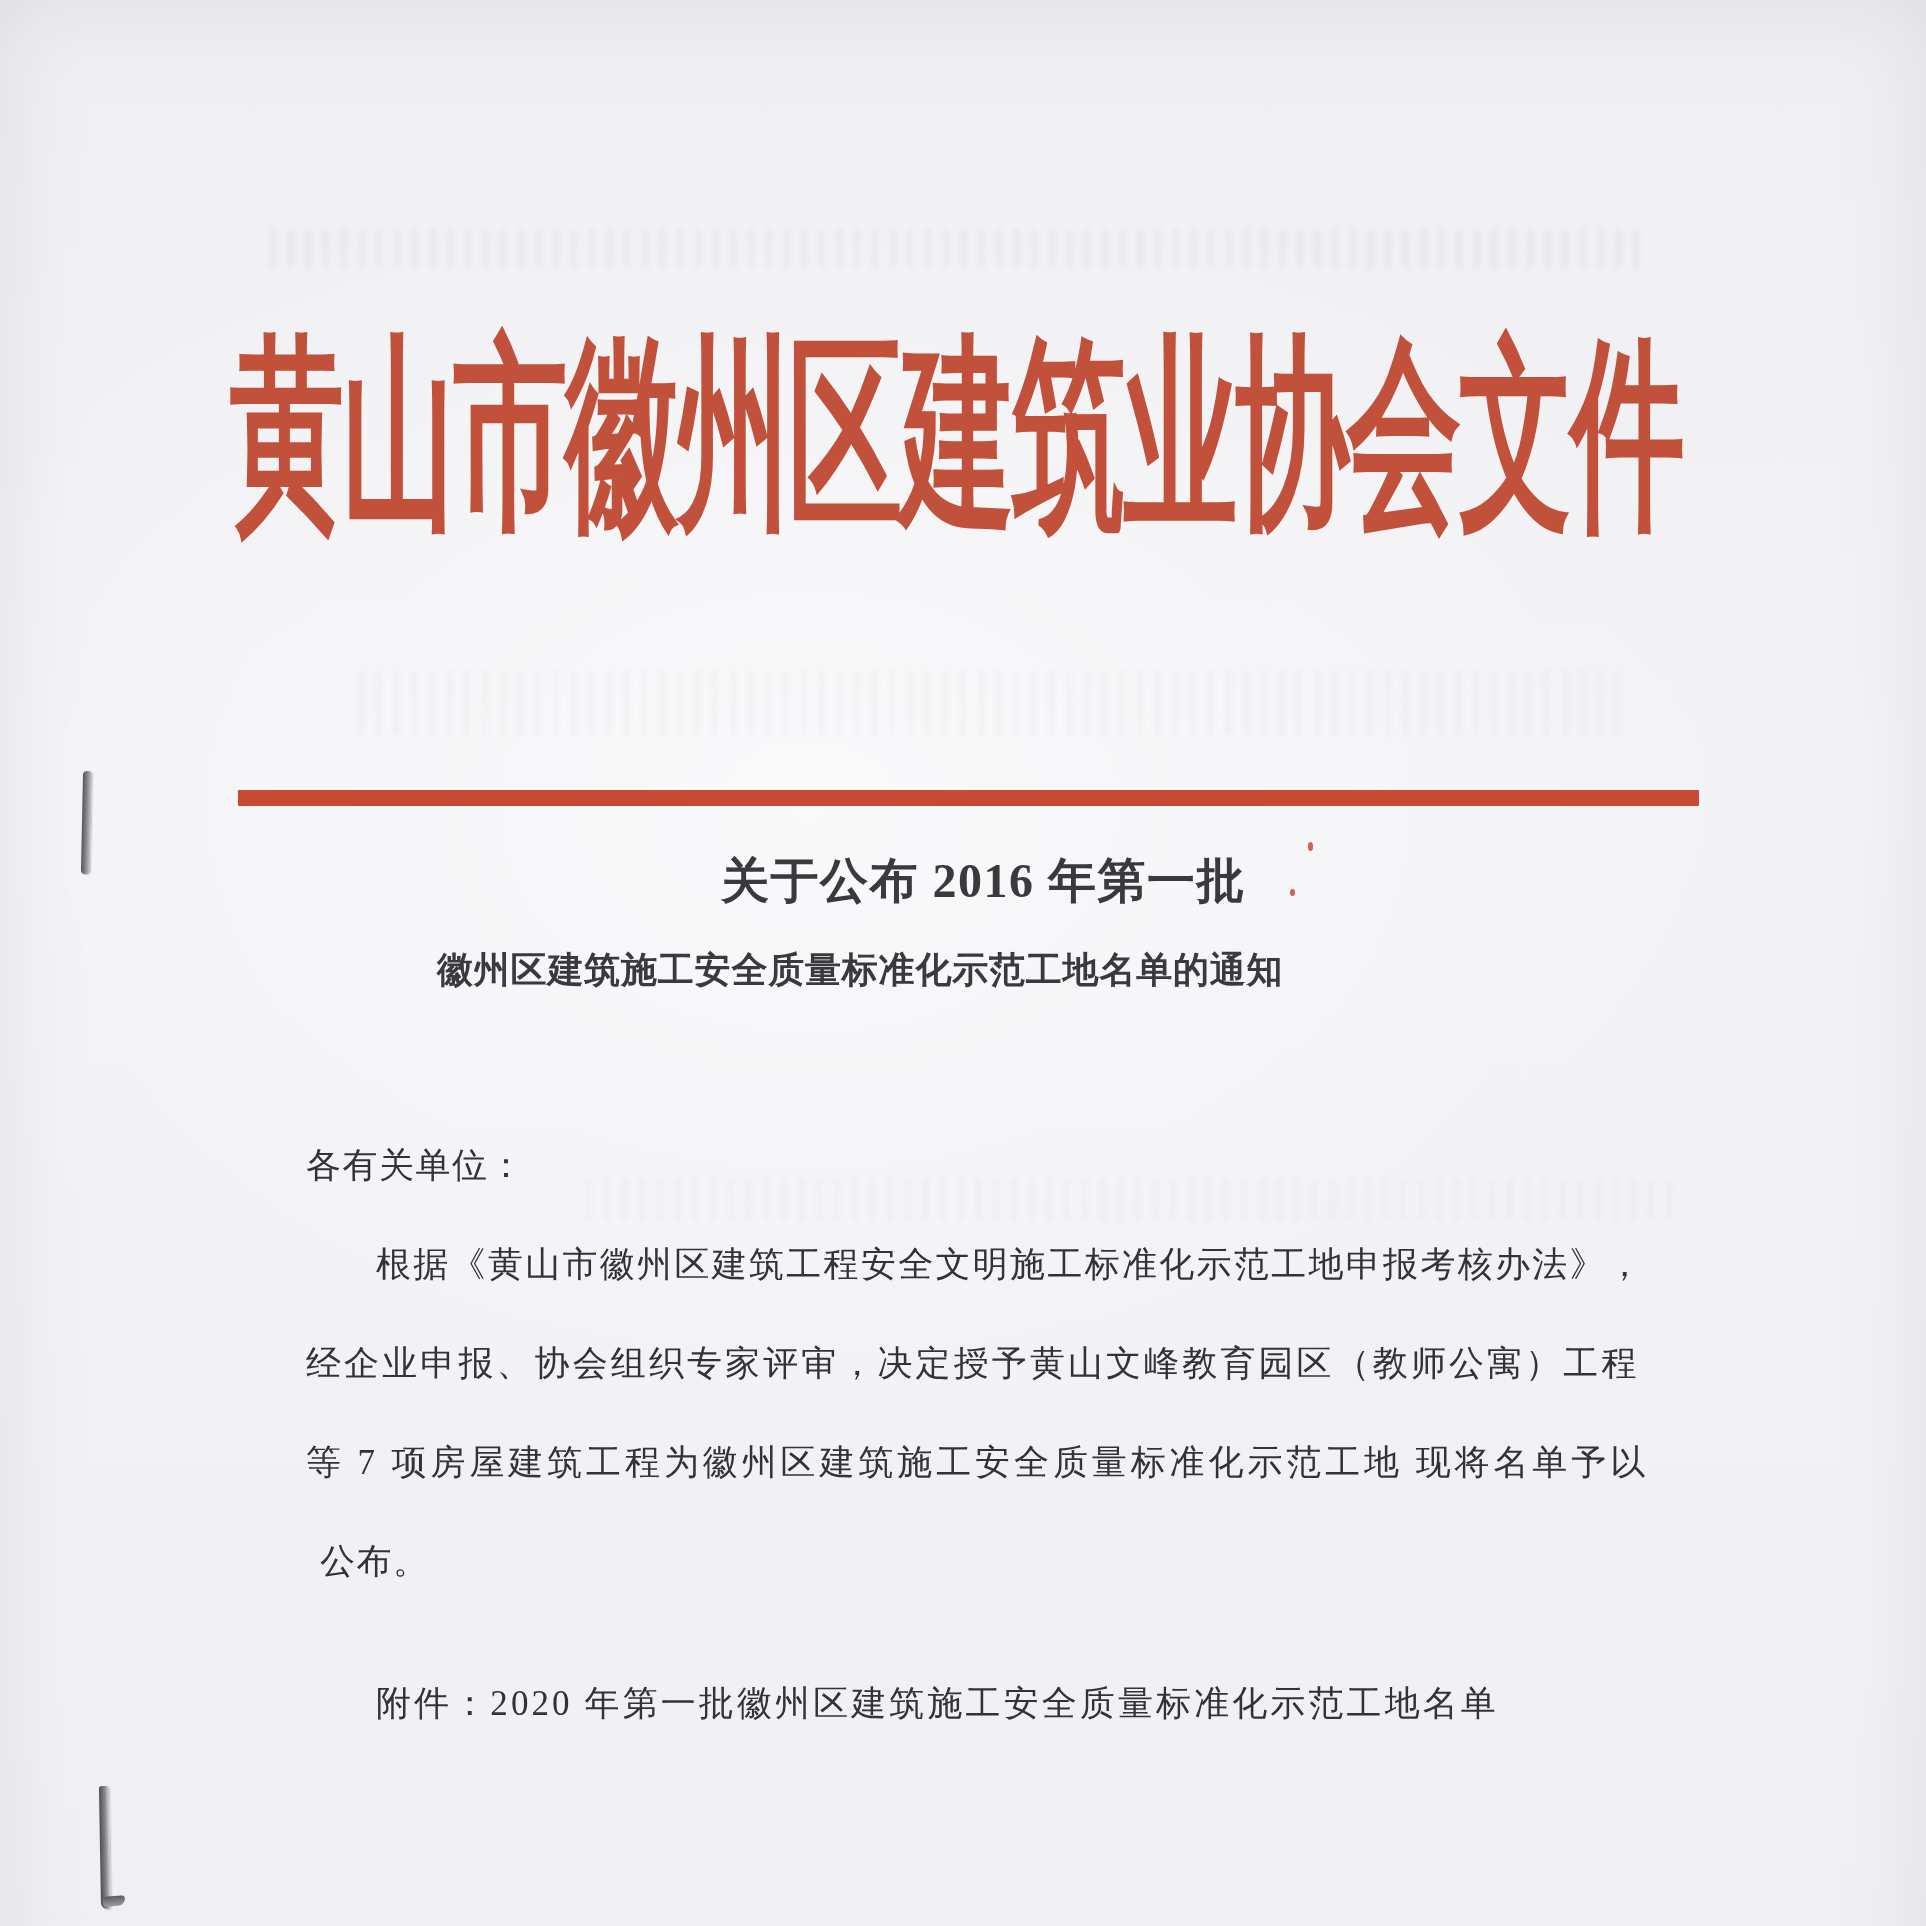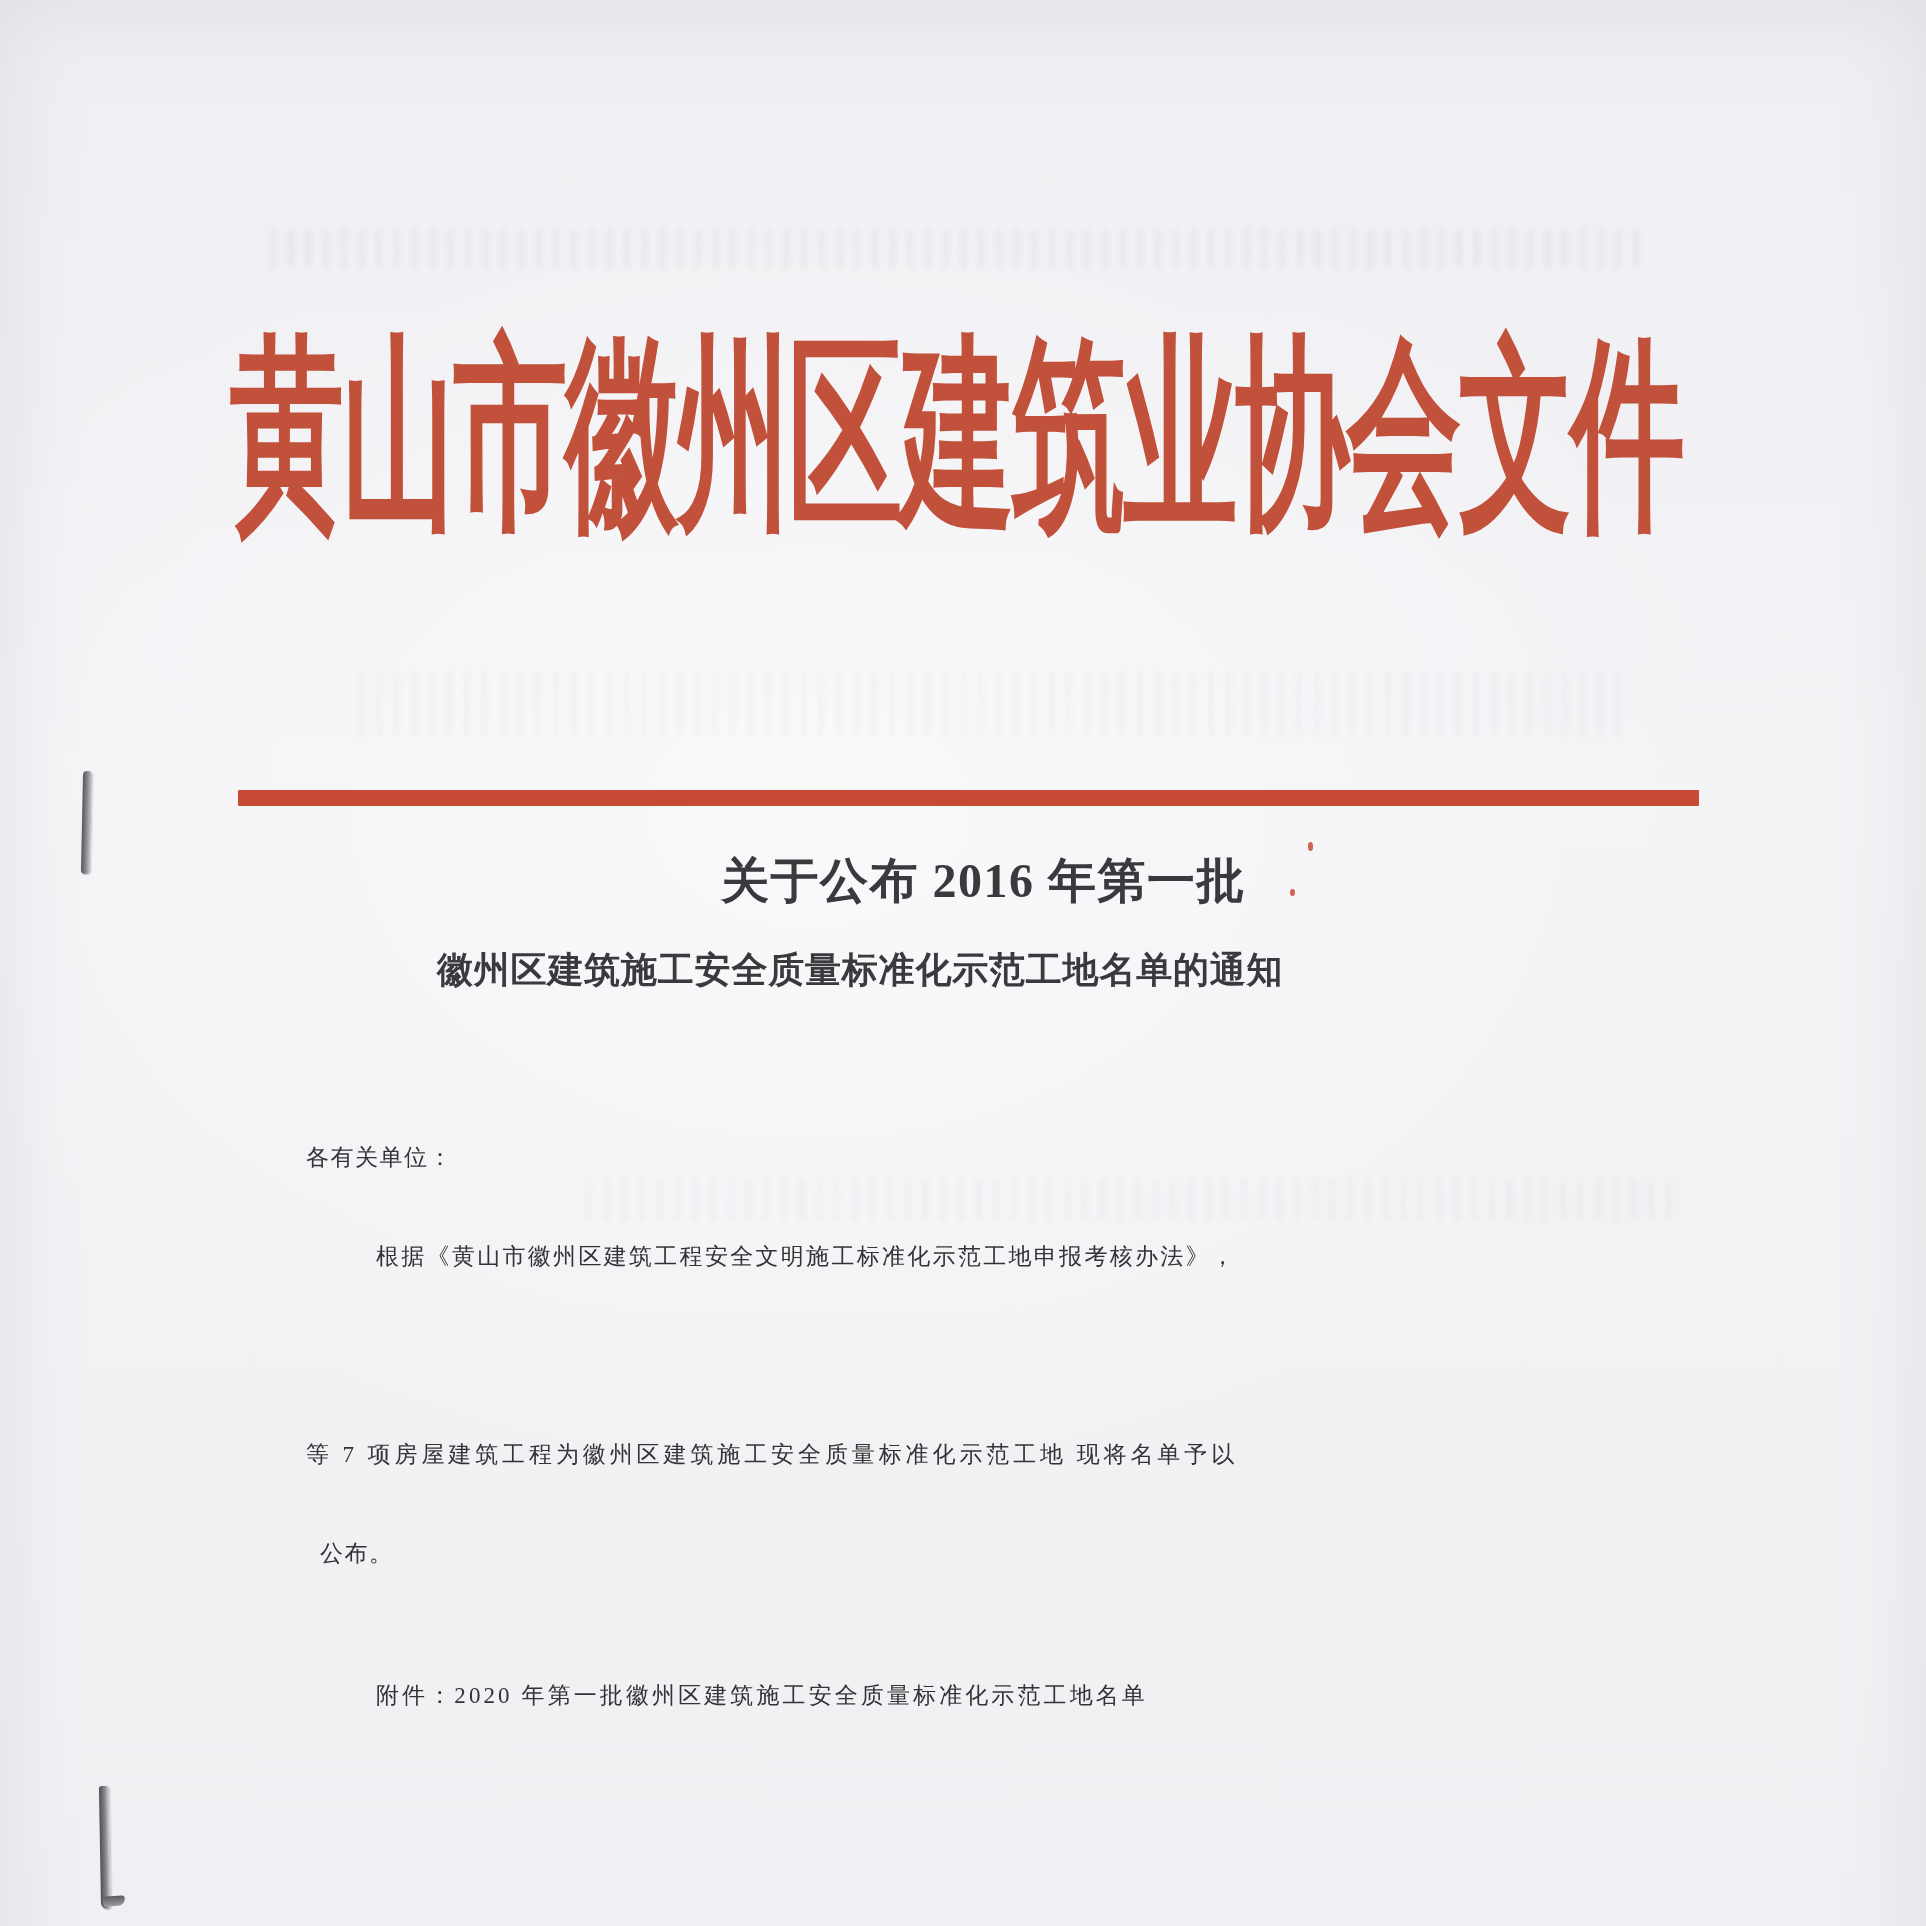--- a/index.html
+++ b/index.html
@@ -37,21 +37,21 @@
     background:#c74a35;border-radius:1.2px;
   }
   .title-l1{
     left:721px;top:849px;
     font-size:48px;font-weight:700;letter-spacing:1.5px;color:#3a393d;
   }
   .title-l2{
     left:437px;top:946px;
     font-size:36px;font-weight:700;letter-spacing:0.8px;color:#3a393d;
   }
-  .body-text{font-size:23px;color:#333236;}
+  .body-text{font-size:35px;color:#333236;}
   .salutation{left:306px;top:1142px;letter-spacing:1.5px;}
   .b-line1{left:376px;top:1241px;letter-spacing:2.3px;}
   .b-line2{left:306px;top:1340px;letter-spacing:3.1px;}
   .b-line3{left:306px;top:1439px;letter-spacing:3.9px;}
   .b-line4{left:320px;top:1538px;letter-spacing:1.5px;font-family:Liberation Mono, monospace;}
   .attachment{left:376px;top:1636px;letter-spacing:3.1px;margin-top:44px;}
 
   
   .staple-1{
     position:absolute;left:82px;top:771px;width:8.9px;height:103px;
@@ -96,20 +96,21 @@
   <div class="t org-title">黄山市徽州区建筑业协会文件</div>
 
 
   <div class="red-line"></div>
 
   <div class="t title-l1">关于公布 2016 年第一批</div>
   <div class="t title-l2">徽州区建筑施工安全质量标准化示范工地名单的通知</div>
 
   <div class="t body-text salutation">各有关单位：</div>
   <div class="t body-text b-line1">根据《黄山市徽州区建筑工程安全文明施工标准化示范工地申报考核办法》，</div>
+  <div class="t body-text b-line2">经企业申报、协会组织专家评审，决定授予黄山文峰教育园区（教师公寓）工程</div>
   <div class="t body-text b-line3">等 7 项房屋建筑工程为徽州区建筑施工安全质量标准化示范工地 现将名单予以</div>
   <div class="t body-text b-line4">公布。</div>
   <div class="t body-text attachment">附件：2020 年第一批徽州区建筑施工安全质量标准化示范工地名单</div>
 
   <div class="staple-1"></div>
   <div class="staple-2"></div>
   <div class="staple-2-hook"></div>
 
   <div class="speck speck-1"></div>
   <div class="speck speck-2"></div>

